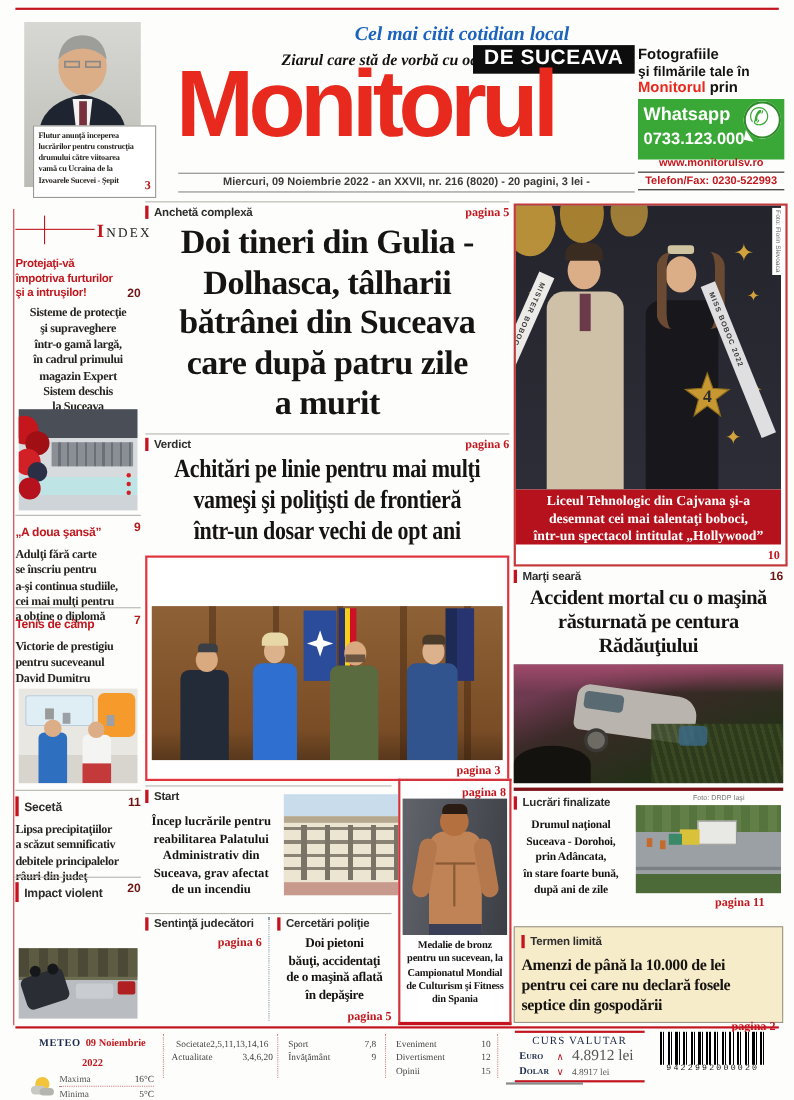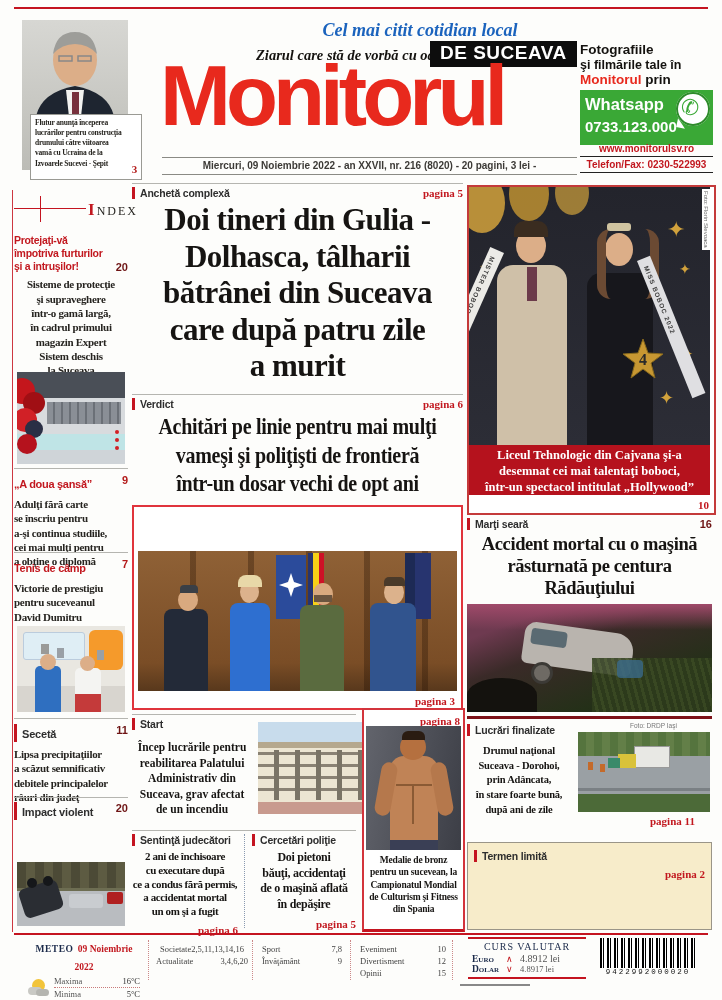--- a/index.html
+++ b/index.html
@@ -227,25 +227,20 @@
   <div class="abs" style="left:0;top:20px;width:200px;height:6px;background:#b5a88e;"></div>
   <div class="abs" style="left:0;top:28px;width:200px;height:50px;background-image:repeating-linear-gradient(90deg,transparent 0 16px,#7a7466 16px 21px),repeating-linear-gradient(0deg,transparent 0 9px,#8a8274 9px 12px);"></div>
   <div class="abs" style="left:0;bottom:0;width:200px;height:12px;background:#c89a8e;"></div>
 </div>
 <span class="pgref abs" style="left:400px;top:816px;">pagina 4</span>
 
 <div class="abs grayline" style="left:132px;top:830px;width:224px;height:1px;"></div>
 <div class="abs" style="left:244px;top:834px;width:0;height:94px;border-left:1px dotted #8a9ab0;"></div>
 <div class="abs" style="left:132px;top:834px;width:106px;">
   <span class="tick kick" style="display:block;">Sentinţă judecători</span>
-  <div class="headline pre" style="font-size:11px;line-height:1.25;margin-top:4px;letter-spacing:-0.4px;">2 ani de închisoare
-cu executare după
-ce a condus fără permis,
-a accidentat mortal
-un om şi a fugit</div>
   <div style="text-align:right;margin-top:1px;"><span class="pgref">pagina 6</span></div>
 </div>
 <div class="abs" style="left:252px;top:834px;width:104px;">
   <span class="tick kick" style="display:block;">Cercetări poliţie</span>
   <div class="headline pre" style="font-size:12px;line-height:1.3;margin-top:4px;letter-spacing:-0.3px;">Doi pietoni
 băuţi, accidentaţi
 de o maşină aflată
 în depăşire</div>
   <div style="text-align:right;margin-top:2px;"><span class="pgref">pagina 5</span></div>
 </div>
@@ -343,20 +338,23 @@
   <div class="abs" style="left:40px;top:22px;width:18px;height:14px;background:#d9c23a;"></div>
   <div class="abs" style="left:30px;top:26px;width:12px;height:10px;background:#3a8a6a;"></div>
   <div class="abs" style="left:0;top:56px;width:132px;height:3px;background:#7a8084;"></div>
   <div class="abs" style="left:10px;top:30px;width:5px;height:8px;background:#c46a2a;"></div>
   <div class="abs" style="left:22px;top:32px;width:5px;height:8px;background:#c46a2a;"></div>
 </div>
 <span class="pgref abs" style="left:650px;top:815px;">pagina 11</span>
 
 <div class="abs" style="left:467px;top:842px;width:245px;height:88px;background:#f7ecca;border:1px solid #9a9588;box-sizing:border-box;padding:3px 6px;">
   <span class="tick kick">Termen limită</span>
+  <div class="pre serif" style="font-weight:bold;font-size:14.5px;line-height:1.25;color:#161412;margin-top:5px;letter-spacing:-0.3px;">Amenzi de până la 10.000 de lei
+pentru cei care nu declară fosele
+septice din gospodării</div>
   <div style="text-align:right;"><span class="pgref">pagina 2</span></div>
 </div>
 
 <div class="abs rule" style="left:14px;top:933px;width:694px;height:2px;"></div>
 
 <div class="abs" style="left:28px;top:938px;width:112px;">
   <div style="text-align:center;">
     <span class="serif" style="font-weight:bold;font-size:9.5px;color:#1b2a4a;letter-spacing:0.5px;">METEO</span>
     <span class="serif" style="font-weight:bold;font-size:9.5px;color:#c2181f;">09 Noiembrie 2022</span>
   </div>
@@ -417,21 +415,21 @@
       <span class="serif" style="font-size:8.5px;color:#444;">Opinii</span>
       <span class="serif" style="font-size:8.5px;color:#444;">15</span>
     </div>
 </div>
 
 <div class="abs" style="left:468px;top:937px;width:118px;border-top:2px solid #c41420;border-bottom:2px solid #c41420;padding:2px 4px 3px;box-sizing:border-box;">
   <div class="serif" style="text-align:center;font-size:10px;letter-spacing:1px;color:#1b2a4a;">CURS VALUTAR</div>
   <div style="display:flex;align-items:center;margin-top:1px;">
     <span class="serif" style="font-variant:small-caps;font-weight:bold;font-size:9.5px;color:#1b2a4a;width:34px;">Euro</span>
     <span style="color:#c2181f;font-size:9px;width:14px;">∧</span>
-    <span class="serif" style="font-size:10px;color:#555;">4.8912 lei</span>
+    <span class="serif" style="font-size:14px;color:#555;">4.8912 lei</span>
   </div>
   <div style="display:flex;align-items:center;">
     <span class="serif" style="font-variant:small-caps;font-weight:bold;font-size:9.5px;color:#1b2a4a;width:34px;">Dolar</span>
     <span style="color:#c2181f;font-size:9px;width:14px;">∨</span>
     <span class="serif" style="font-size:8.5px;color:#555;">4.8917 lei</span>
   </div>
 </div>
 <div class="abs" style="left:460px;top:984px;width:70px;height:2px;background:#888;"></div>
 
 <div class="abs" style="left:600px;top:938px;width:96px;">

